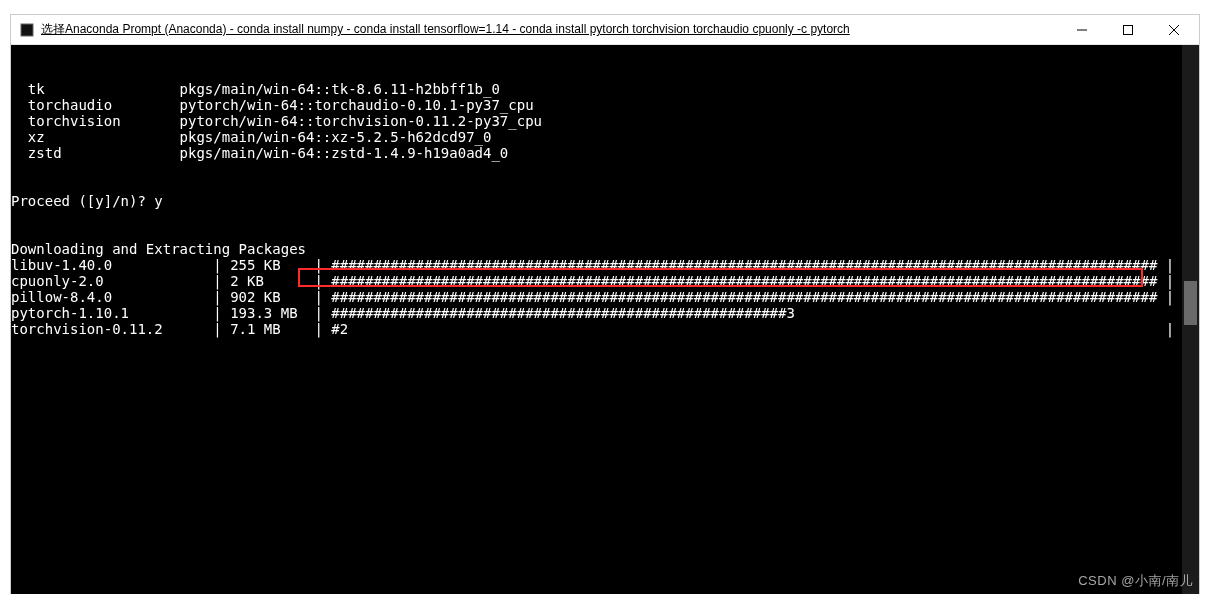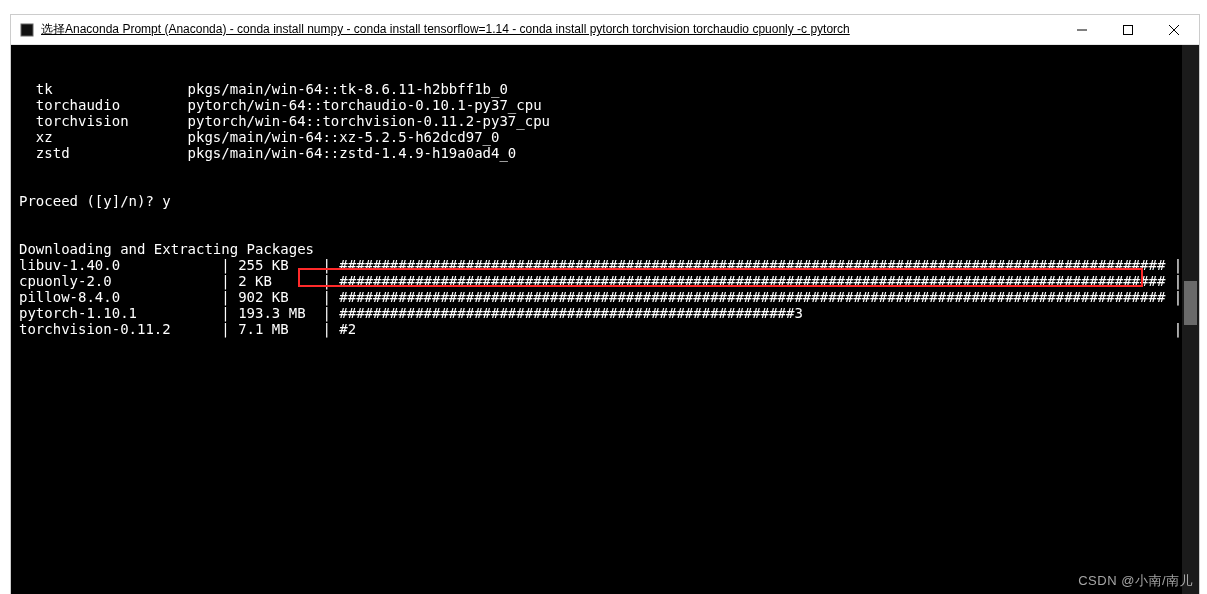--- a/index.html
+++ b/index.html
@@ -49,21 +49,21 @@
     color: #fff;
     font-family: "NSimSun", "SimSun", "Consolas", monospace;
     font-size: 14px;
     line-height: 16px;
     padding: 4px 0 0 0;
     height: calc(100% - 30px);
     position: relative;
     white-space: pre;
     overflow: hidden;
   }
-  .terminal .row { white-space: pre; padding-left: 8px; }
+  .terminal .row { white-space: pre; padding-left: 0; }
   .scrollbar {
     position: absolute;
     right: 0; top: 0; bottom: 0;
     width: 17px;
     background: #1b1b1b;
   }
   .scrollbar .thumb {
     position: absolute; left: 2px;
     width: 13px; background: #6a6a6a;
   }

